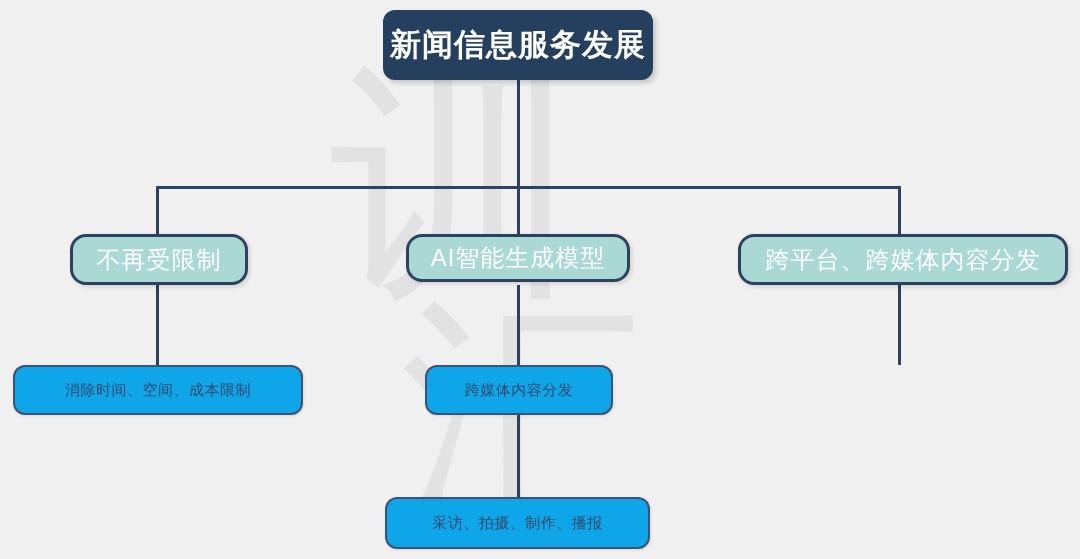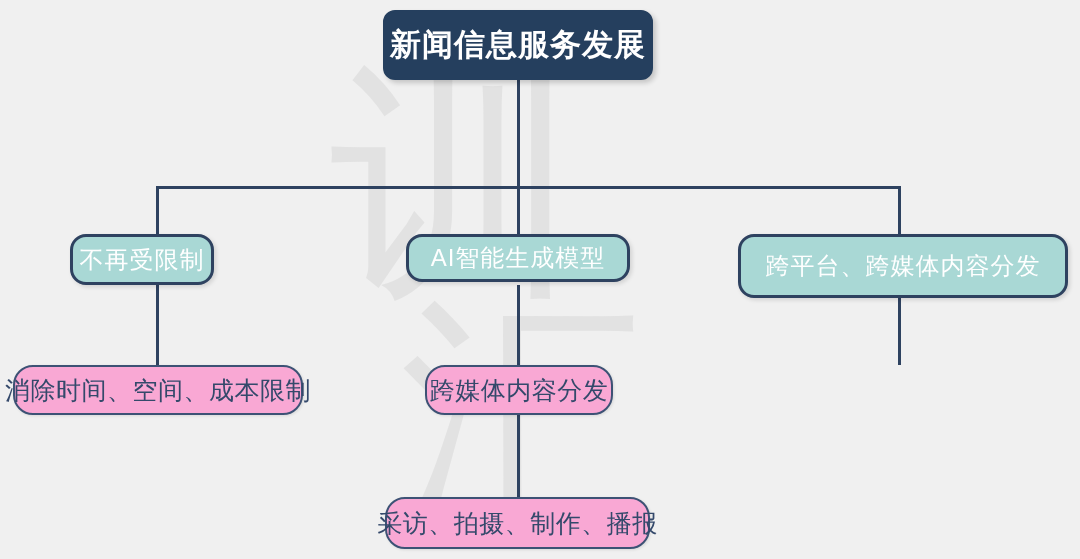--- a/index.html
+++ b/index.html
@@ -76,25 +76,25 @@
     color: #ffffff;
     border: 3px solid #2e4260;
     border-radius: 16px;
     font-size: 24px;
     font-weight: 400;
     letter-spacing: 1px;
     box-shadow: 2px 2px 4px rgba(0,0,0,0.13);
   }
 
   .node-l3 {
-    background: #f9a8d4;
+    background: #0ea5e9;
     color: #34496b;
     border: 2px solid #3d5275;
-    border-radius: 20px;
-    font-size: 25px;
+    border-radius: 12px;
+    font-size: 15px;
     font-weight: 400;
     letter-spacing: 0.5px;
     box-shadow: 1px 1px 3px rgba(0,0,0,0.10);
   }
 </style>
 </head>
 <body>
 
 <div id="canvas">
 
@@ -116,29 +116,29 @@
   <div class="conn conn-v" style="left:517px; top:285px; height:80px;"></div>
 
   <div class="conn conn-v" style="left:517px; top:415px; height:82px;"></div>
 
   <div class="conn conn-v" style="left:898px; top:285px; height:80px;"></div>
 
   <div class="node node-root" style="left:383px; top:10px; width:270px; height:70px;">
     <span>新闻信息服务发展</span>
   </div>
 
-  <div class="node node-l2" style="left:70px; top:234px; width:144px; height:51px;">
+  <div class="node node-l2" style="left:70px; top:234px; width:178px; height:51px;">
     <span>不再受限制</span>
   </div>
 
   <div class="node node-l2" style="left:406px; top:234px; width:224px; height:48px;">
     <span>AI智能生成模型</span>
   </div>
 
-  <div class="node node-l2" style="left:738px; top:234px; width:330px; height:64px;">
+  <div class="node node-l2" style="left:738px; top:234px; width:330px; height:51px;">
     <span>跨平台、跨媒体内容分发</span>
   </div>
 
   <div class="node node-l3" style="left:13px; top:365px; width:290px; height:50px;">
     <span>消除时间、空间、成本限制</span>
   </div>
 
   <div class="node node-l3" style="left:425px; top:365px; width:188px; height:50px;">
     <span>跨媒体内容分发</span>
   </div>

